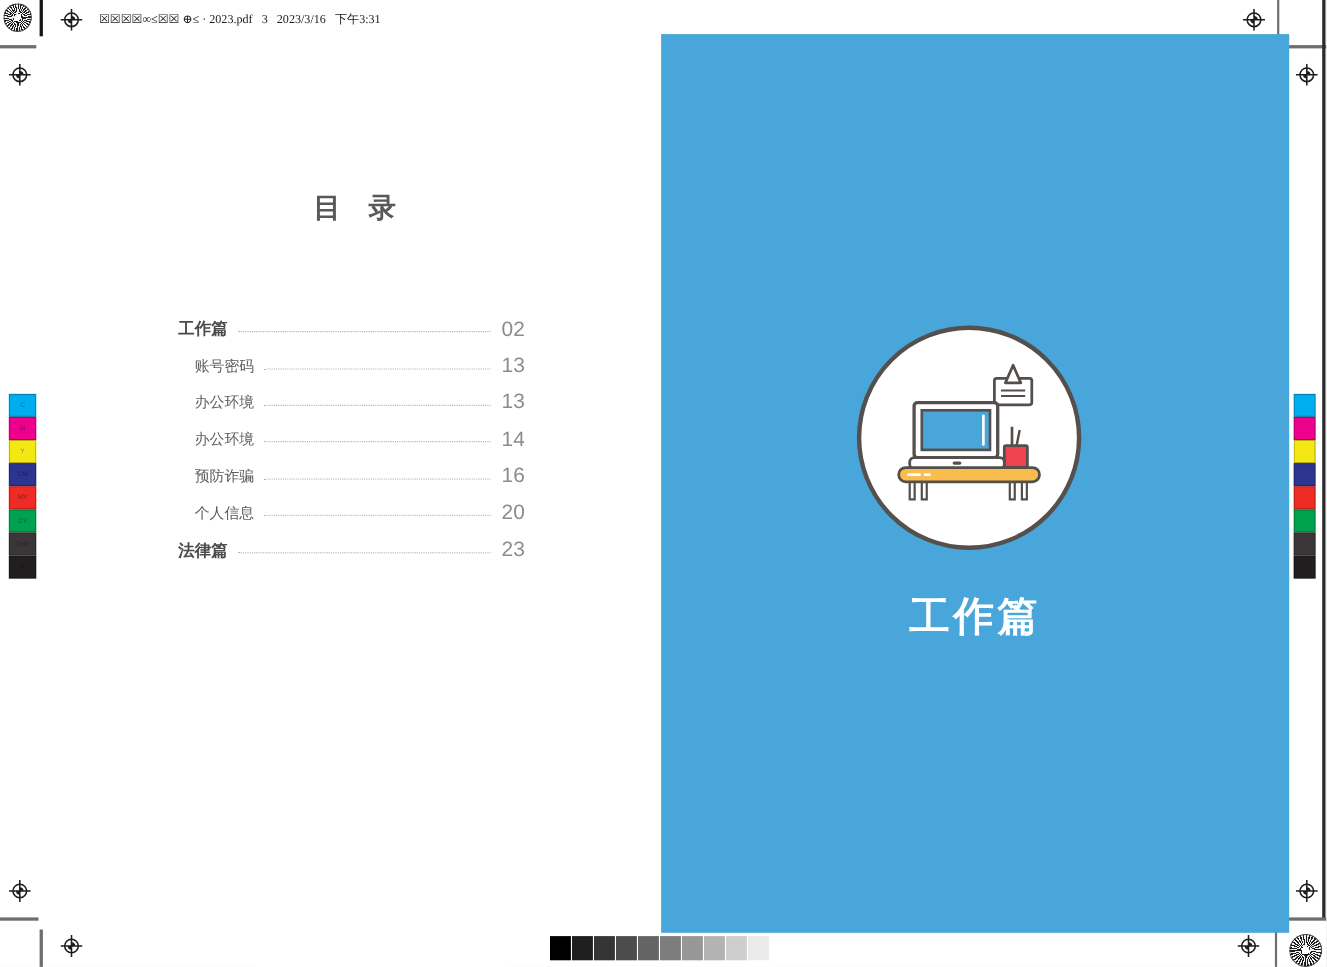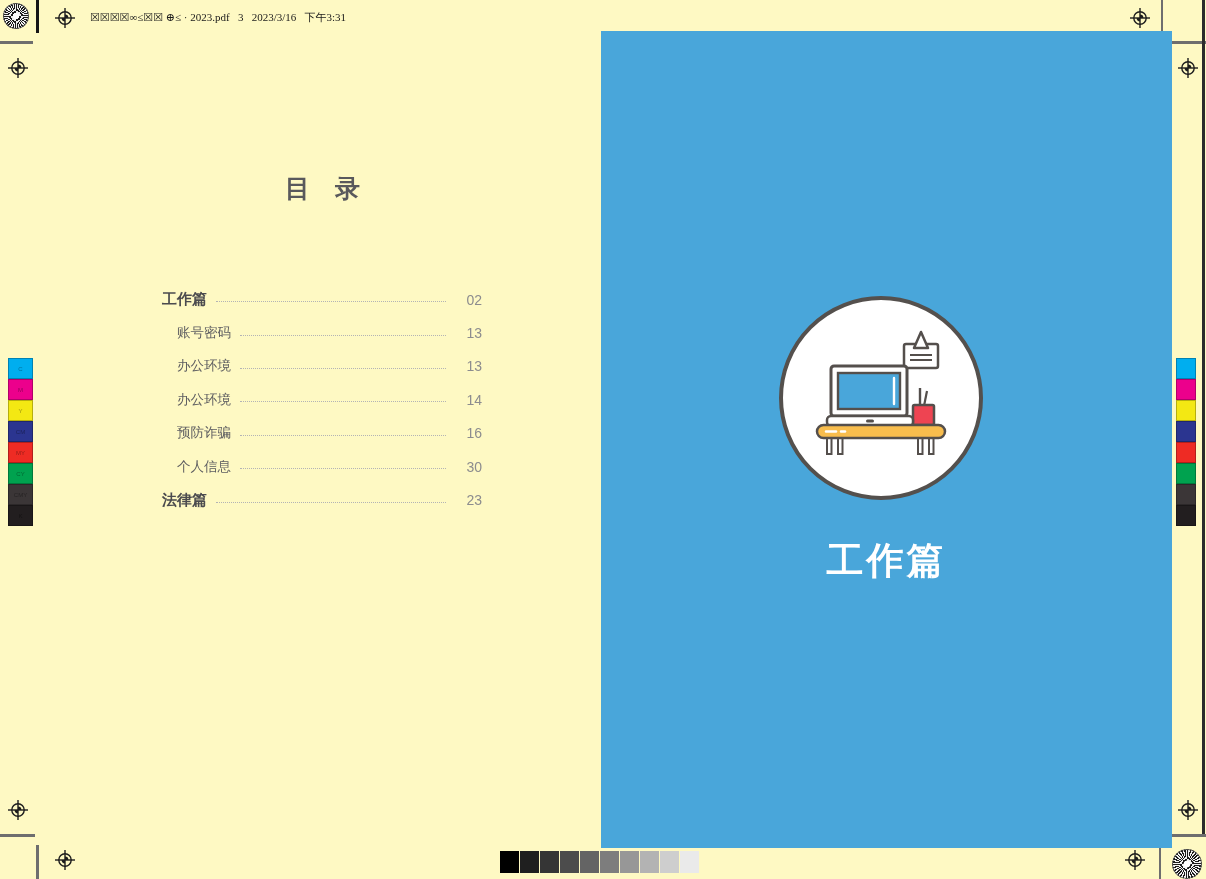--- a/index.html
+++ b/index.html
@@ -1,17 +1,17 @@
 <!DOCTYPE html>
 <html><head>
 <meta charset="utf-8">
 <style>
   html,body{margin:0;padding:0;background:#e8e8e8;}
   #canvas{
-    position:relative;width:1206px;height:879px;background:#fef9c3;
+    position:relative;width:1206px;height:879px;background:#ffffff;
     overflow:hidden;font-family:"Liberation Sans","DejaVu Sans",sans-serif;
   }
   
   .sunburst{
     position:absolute;border-radius:50%;
     background:
       radial-gradient(circle,#ffffff 0 16%,rgba(255,255,255,0) 17%),
       repeating-conic-gradient(#1c1c1c 0deg 6deg,#f2f2f2 6deg 12deg);
     box-shadow:inset 0 0 0 1px #444;
   }
@@ -37,21 +37,21 @@
     font-size:25px;font-weight:bold;color:#59595c;letter-spacing:9px;white-space:pre;
   }
   .toc{position:absolute;left:162px;top:283px;width:320px;}
   .toc-row{display:flex;align-items:center;height:33.4px;}
   .toc-row .lbl{font-size:13.5px;color:#5d5d60;white-space:nowrap;}
   .toc-row.lv1 .lbl{font-size:15px;font-weight:bold;color:#4b4b4e;padding-left:0;}
   .toc-row.lv2 .lbl{padding-left:15px;}
   .toc-row .leader{
     flex:1;height:0;border-bottom:1.6px dotted #b3b3b5;margin:4px 10px 0 9px;
   }
-  .toc-row .pg{width:26px;font-size:14px;color:#8c8c8e;text-align:right;}
+  .toc-row .pg{width:26px;font-size:19px;color:#8c8c8e;text-align:left;}
   
   .cover{
     position:absolute;left:601px;top:31px;width:571px;height:817px;
     background:#49a6da;
   }
   .cover-circle{
     position:absolute;left:178px;top:265px;width:204px;height:204px;
     box-sizing:border-box;background:#ffffff;border:4px solid #54504d;border-radius:50%;
   }
   .cover-circle svg{position:absolute;left:0;top:0;}
@@ -211,21 +211,21 @@
 
       <div class="toc-row lv2">
         <span class="lbl">预防诈骗</span>
         <span class="leader"></span>
         <span class="pg">16</span>
       </div>
 
       <div class="toc-row lv2">
         <span class="lbl">个人信息</span>
         <span class="leader"></span>
-        <span class="pg">30</span>
+        <span class="pg">20</span>
       </div>
 
       <div class="toc-row lv1">
         <span class="lbl">法律篇</span>
         <span class="leader"></span>
         <span class="pg">23</span>
       </div>
 
     </div>
 

